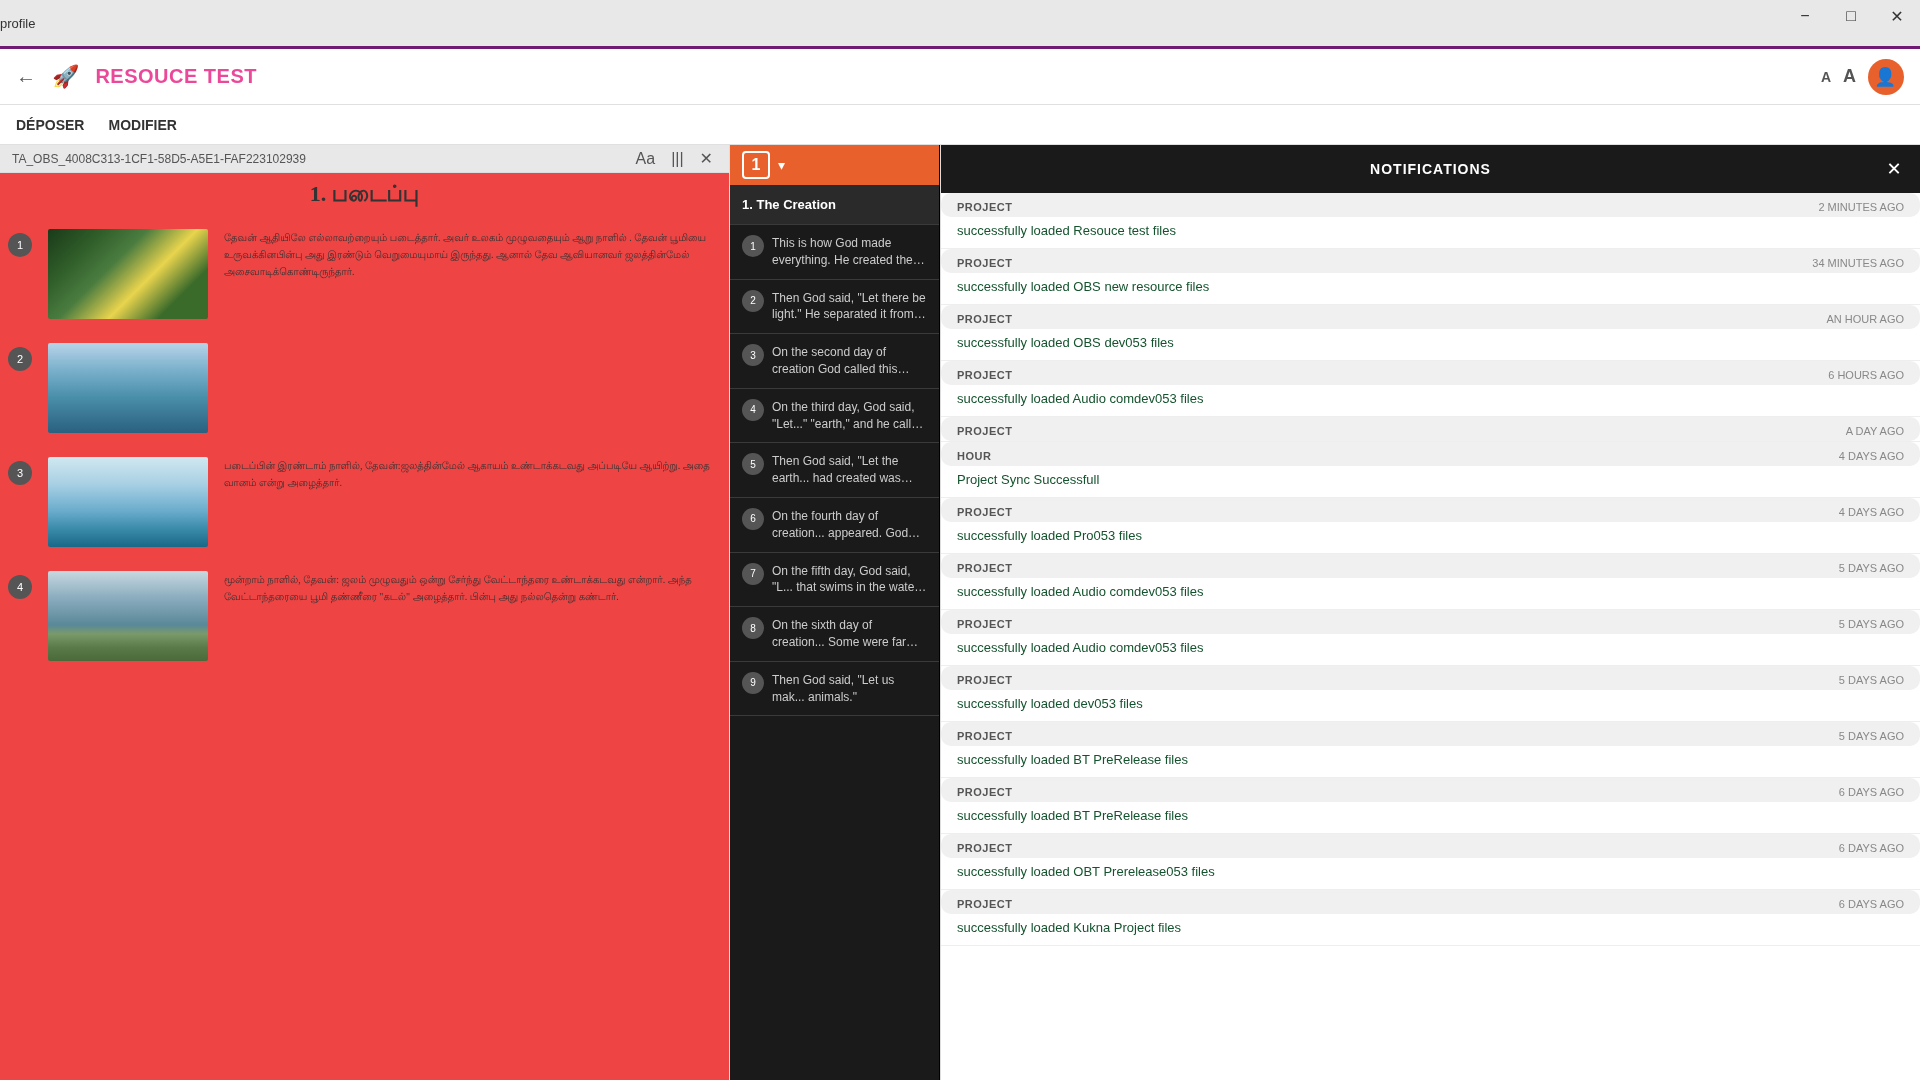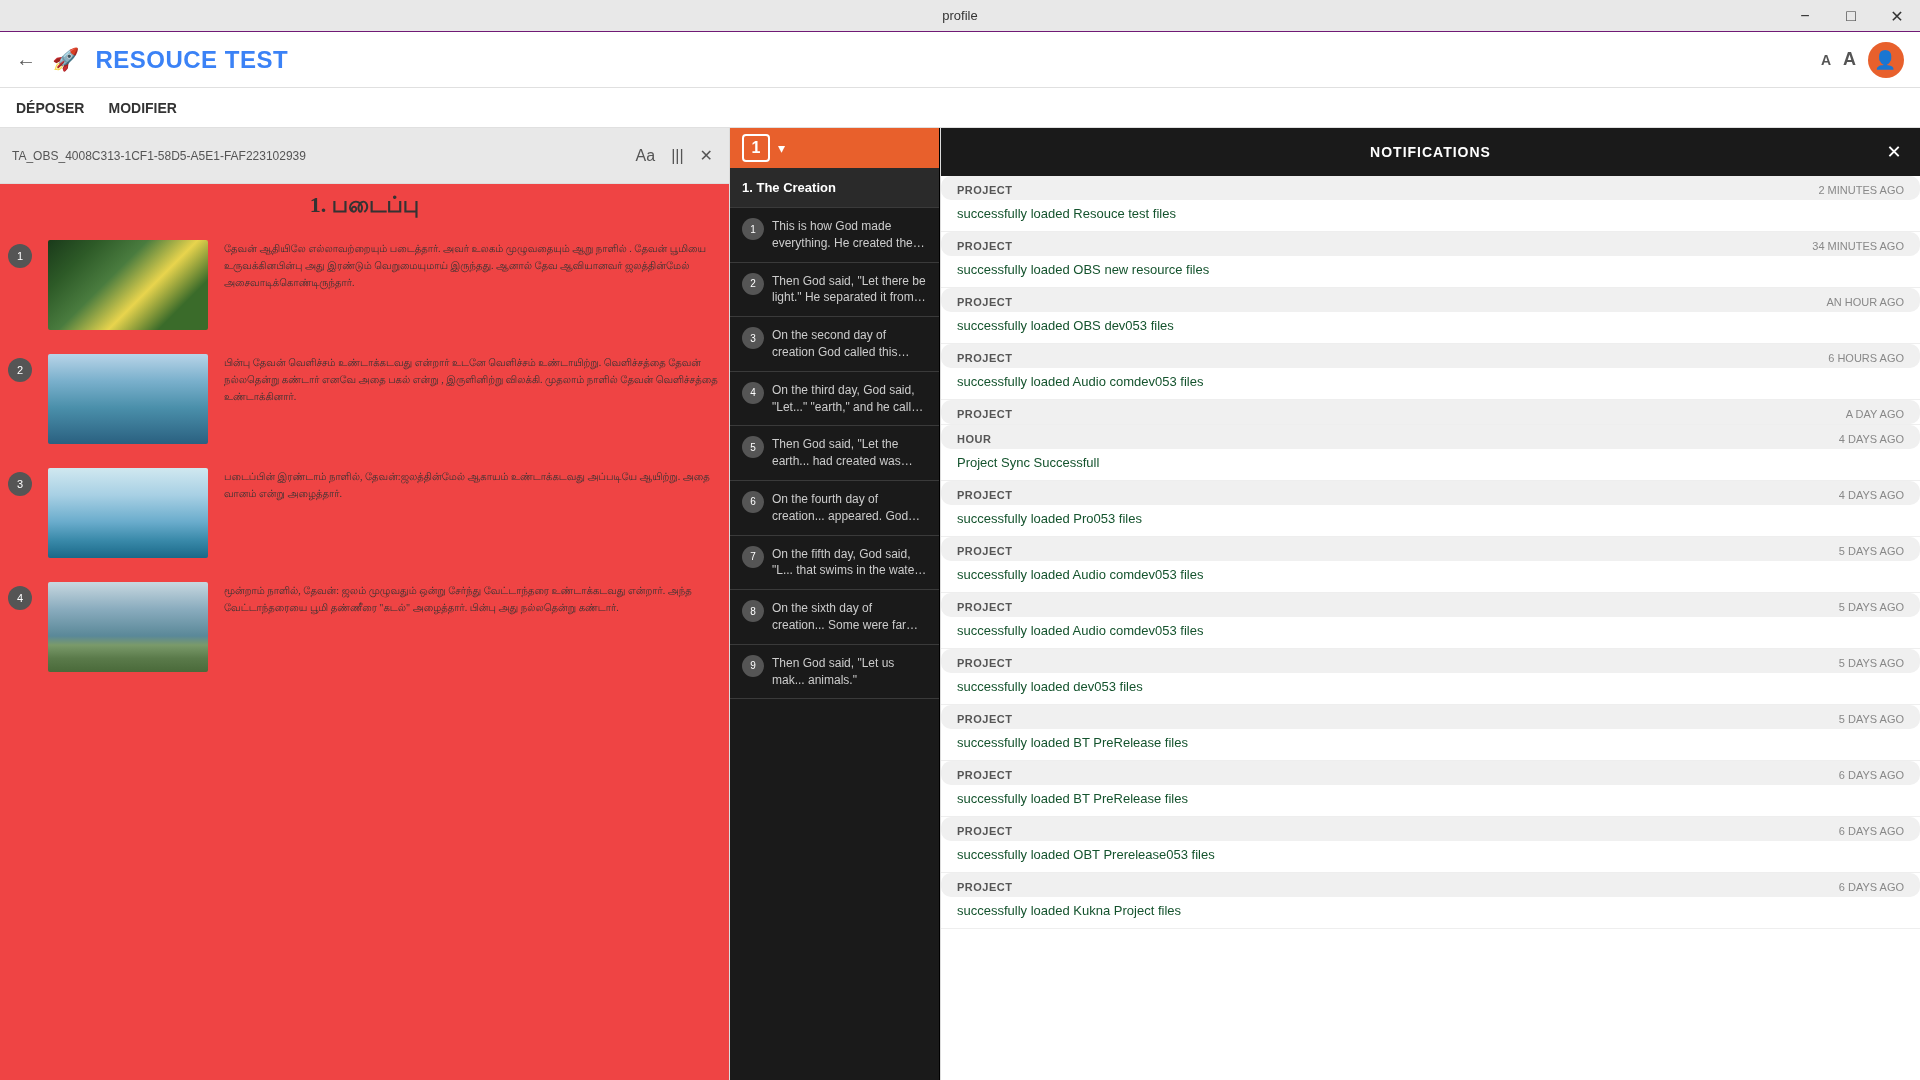--- a/index.html
+++ b/index.html
@@ -1,25 +1,25 @@
 <!DOCTYPE html>
 <html><head>
   <meta charset="utf-8">
   <style>
     * { box-sizing: border-box; margin: 0; padding: 0; }
     body { font-family: 'Segoe UI', Arial, sans-serif; background: #f0f0f0; width: 1920px; height: 1080px; overflow: hidden; font-size: 14px; }
 
     
     .title-bar {
       background: #e8e8e8;
-      height: 32px;
-      display: flex;
-      align-items: center;
-      justify-content: center;
-      border-bottom: 1px solid #701a75;
+      height: 49px;
+      display: flex;
+      align-items: center;
+      justify-content: flex-start;
+      border-bottom: 3px solid #701a75;
       position: relative;
     }
     .title-bar-title { font-size: 13px; color: #333; }
     .title-bar-controls {
       position: absolute;
       right: 0;
       top: 0;
       display: flex;
       height: 32px;
     }
@@ -41,21 +41,21 @@
       display: flex;
       align-items: center;
       padding: 0 16px;
       border-bottom: 1px solid #e0e0e0;
       gap: 12px;
     }
     .app-header .back-btn {
       background: none; border: none; cursor: pointer; font-size: 20px; color: #555;
     }
     .rocket-icon { color: #e8602c; font-size: 22px; margin-left: 4px; }
-    .app-title { color: #3b82f6; font-weight: 700; font-size: 24px; letter-spacing: 0.5px; margin-left: 4px; }
+    .app-title { color: #ec4899; font-weight: 700; font-size: 20px; letter-spacing: 0.5px; margin-left: 4px; }
     .header-right { margin-left: auto; display: flex; align-items: center; gap: 12px; }
     .font-size-btn { background: none; border: none; cursor: pointer; font-weight: bold; }
     .font-size-small { font-size: 14px; color: #555; }
     .font-size-large { font-size: 18px; color: #555; }
     .avatar { width: 36px; height: 36px; border-radius: 50%; background: #e8602c; display: flex; align-items: center; justify-content: center; color: white; font-size: 18px; cursor: pointer; }
 
     
     .nav-bar {
       background: #fff;
       height: 40px;
@@ -77,21 +77,21 @@
     
     .left-panel {
       width: 730px;
       background: #f5f5f5;
       display: flex;
       flex-direction: column;
       border-right: 1px solid #ddd;
     }
     .left-panel-toolbar {
       background: #e8e8e8;
-      height: 56px;
+      height: 28px;
       display: flex;
       align-items: center;
       padding: 0 12px;
       gap: 8px;
       border-bottom: 1px solid #ddd;
     }
     .toolbar-label { font-size: 12px; color: #555; flex: 1; }
     .toolbar-icon-btn { background: none; border: none; cursor: pointer; color: #555; font-size: 16px; padding: 4px; }
     .left-content { flex: 1; overflow-y: auto; padding: 8px; background: #ef4444; }
     .chapter-title { text-align: center; font-size: 22px; font-weight: bold; color: #333; margin-bottom: 20px; font-family: serif; }
@@ -249,21 +249,20 @@
 
       <div class="verse-block">
         <div class="verse-num-circle">1</div>
         <div class="verse-image img1"></div>
         <div class="verse-text">தேவன் ஆதியிலே எல்லாவற்றையும் படைத்தார். அவர் உலகம் முழுவதையும் ஆறு நாளில் . தேவன் பூமியை உருவக்கினபின்பு அது இரண்டும் வெறுமையுமாய் இருந்தது. ஆனால் தேவ ஆவியானவர் ஜலத்தின்மேல் அசைவாடிக்கொண்டிருந்தார்.</div>
       </div>
 
       <div class="verse-block">
         <div class="verse-num-circle">2</div>
         <div class="verse-image img2"></div>
-        <div class="verse-text">பின்பு தேவன் வெளிச்சம் உண்டாக்கடவது என்றார் உடனே வெளிச்சம் உண்டாயிற்று. வெளிச்சத்தை தேவன் நல்லதென்று கண்டார் எனவே அதை பகல் என்று , இருளினிற்று விலக்கி. முதலாம் நாளில் தேவன் வெளிச்சத்தை உண்டாக்கினார்.</div>
       </div>
 
       <div class="verse-block">
         <div class="verse-num-circle">3</div>
         <div class="verse-image img3"></div>
         <div class="verse-text">படைப்பின் இரண்டாம் நாளில், தேவன்:ஜலத்தின்மேல் ஆகாயம் உண்டாக்கடவது அப்படியே ஆயிற்று. அதை வானம் என்று அழைத்தார்.</div>
       </div>
 
       <div class="verse-block">
         <div class="verse-num-circle">4</div>

